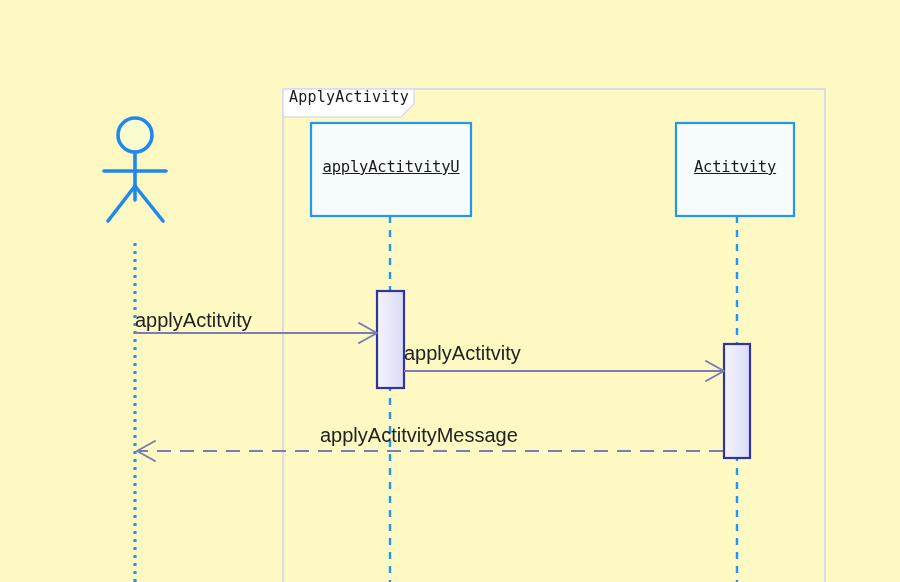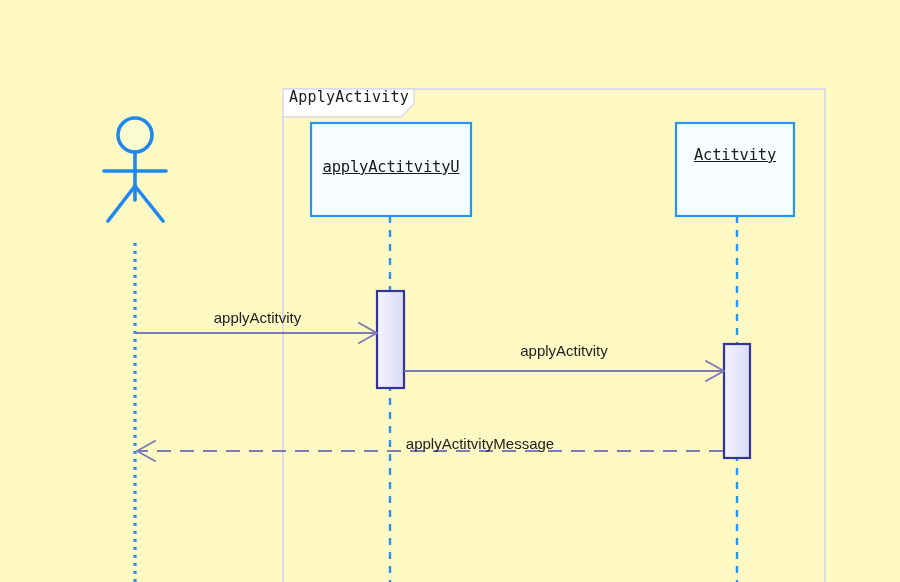--- a/index.html
+++ b/index.html
@@ -45,23 +45,22 @@
   
   .actor-name {
     font-family: "DejaVu Sans Mono", "Liberation Mono", monospace;
     font-size: 15px;
     color: #1a1a1a;
     text-align: center;
   }
   
   .msg-label {
     font-family: "Liberation Sans", sans-serif;
-    font-size: 15px;
+    font-size: 20px;
     color: #222222;
-    text-align: center;
   }
 </style>
 </head>
 <body>
 
 <div id="canvas">
 
   <svg id="diagram-svg" width="900" height="582" viewBox="0 0 900 582">
     <defs>
       <linearGradient id="actGrad" x1="0" y1="0" x2="1" y2="0">
@@ -118,22 +117,22 @@
     <g>
       <line x1="723" y1="451" x2="138" y2="451" stroke="#7b7bb5" stroke-width="2" stroke-dasharray="14 9"></line>
       <polyline points="155,441 137,451 155,461" fill="none" stroke="#7b7bb5" stroke-width="2" stroke-linecap="round" stroke-linejoin="round"></polyline>
     </g>
   </svg>
 
   <div class="txt frame-label" style="left:289px; top:88px;">ApplyActivity</div>
 
   <div class="txt lifeline-name" style="left:311px; top:158px; width:160px;">applyActitvityU</div>
 
-  <div class="txt lifeline-name" style="left:676px; top:146px; width:118px;">Actitvity</div>
+  <div class="txt lifeline-name" style="left:676px; top:158px; width:118px;">Actitvity</div>
 
 
   <div class="txt msg-label" style="left:135px; top:309px; width:245px;">applyActitvity</div>
 
   <div class="txt msg-label" style="left:404px; top:342px; width:320px;">applyActitvity</div>
 
-  <div class="txt msg-label" style="left:320px; top:424px; width:320px;margin-top:11px;">applyActitvityMessage</div>
+  <div class="txt msg-label" style="left:320px; top:424px; width:320px;">applyActitvityMessage</div>
 
 </div>
 
 </body></html>

